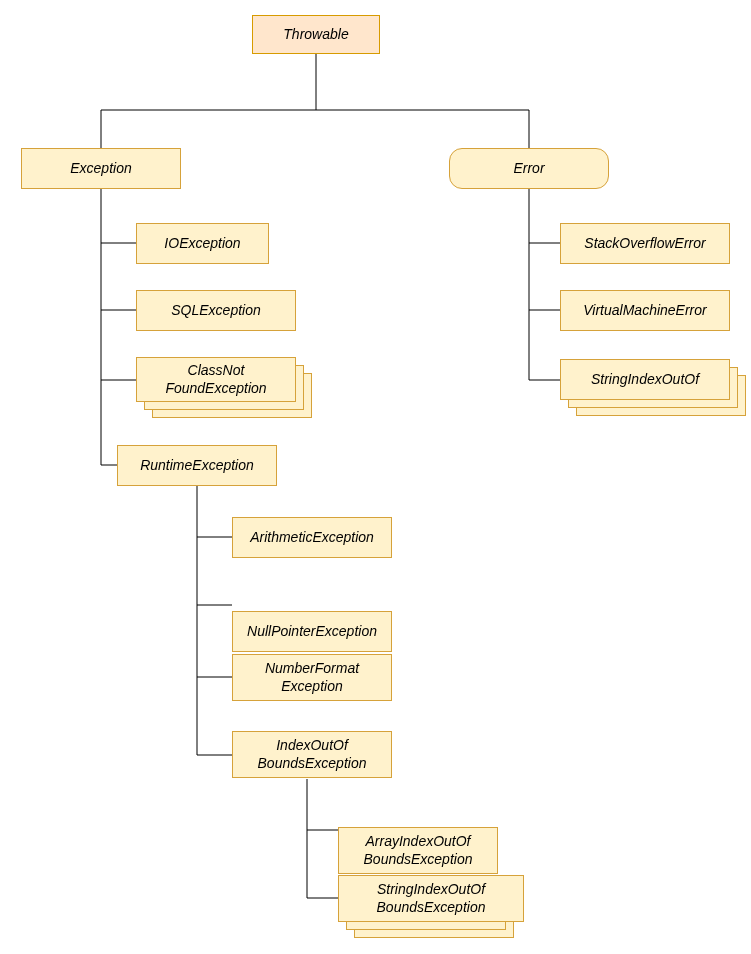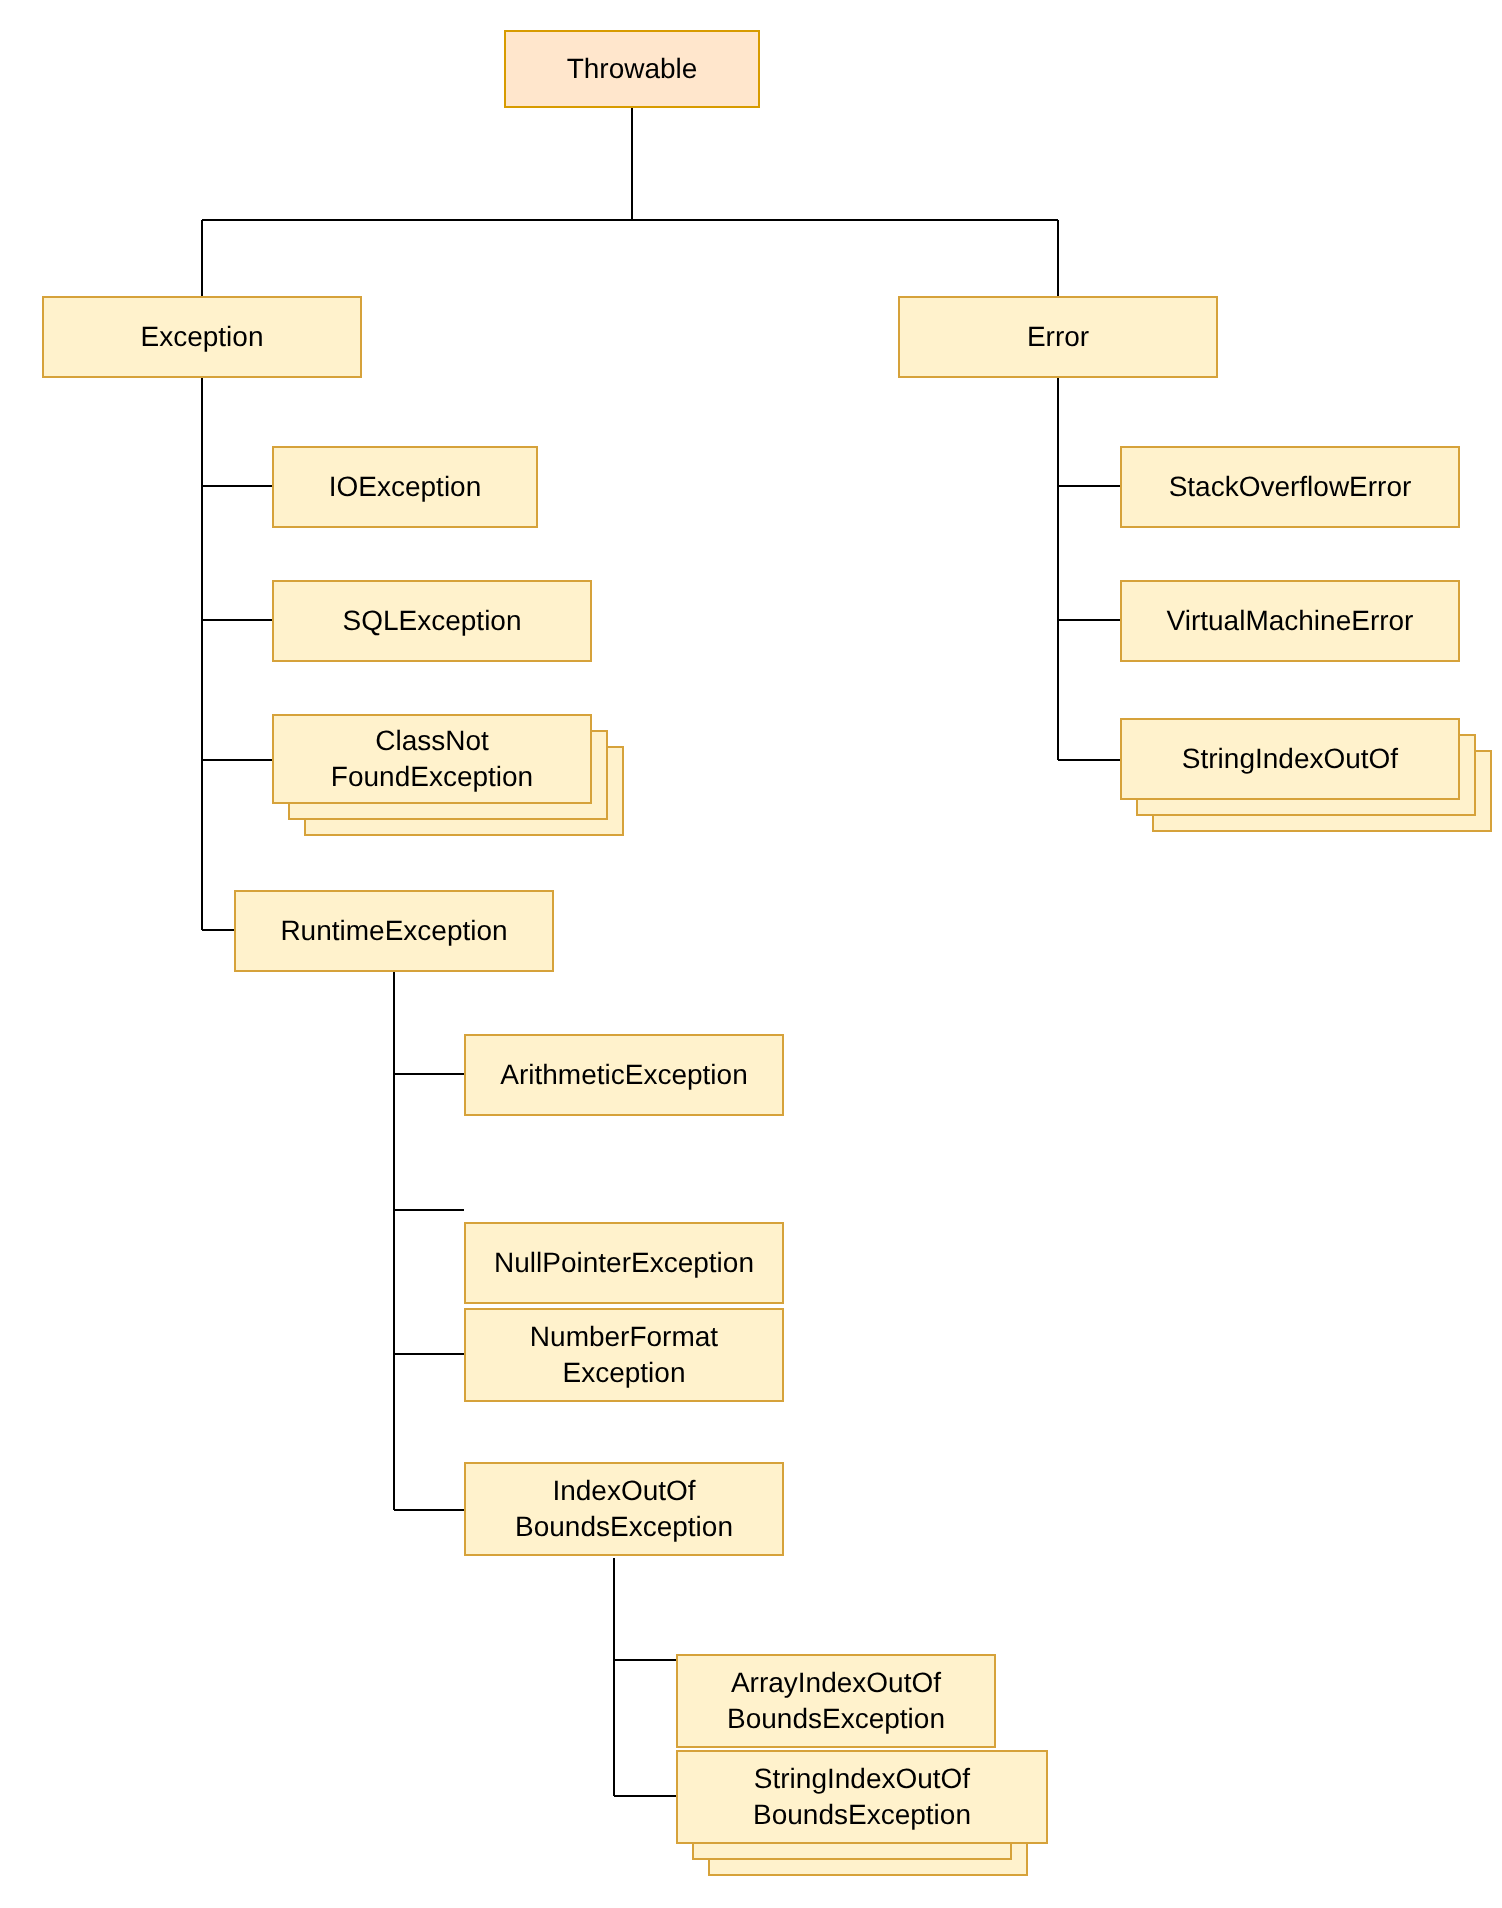--- a/index.html
+++ b/index.html
@@ -19,20 +19,21 @@
     position: absolute;
     border: 1px solid #d6a23a;
     background: #fff2cc;
     display: flex;
     align-items: center;
     justify-content: center;
     text-align: center;
     box-sizing: border-box;
     padding: 4px 2px;
     line-height: 1.25;
+    font-style: italic;
   }
   .root {
     background: #ffe6cc;
     border: 1px solid #d79b00;
   }
   .stack .layer {
     position: absolute;
     box-sizing: border-box;
     background: #fff2cc;
     border: 1px solid #d6a23a;
@@ -88,21 +89,21 @@
   </svg>
 
   <div class="node root" style="left:252px; top:15px; width:128px; height:39px;">
     <span>Throwable</span>
   </div>
 
   <div class="node" style="left:21px; top:148px; width:160px; height:41px;">
     <span>Exception</span>
   </div>
 
-  <div class="node" style="left:449px; top:148px; width:160px; height:41px;">
+  <div class="node" style="left:449px; top:148px; width:160px; height:41px;border-radius:13px;">
     <span>Error</span>
   </div>
 
   <div class="node" style="left:136px; top:223px; width:133px; height:41px;">
     <span>IOException</span>
   </div>
 
   <div class="node" style="left:136px; top:290px; width:160px; height:41px;">
     <span>SQLException</span>
   </div>

